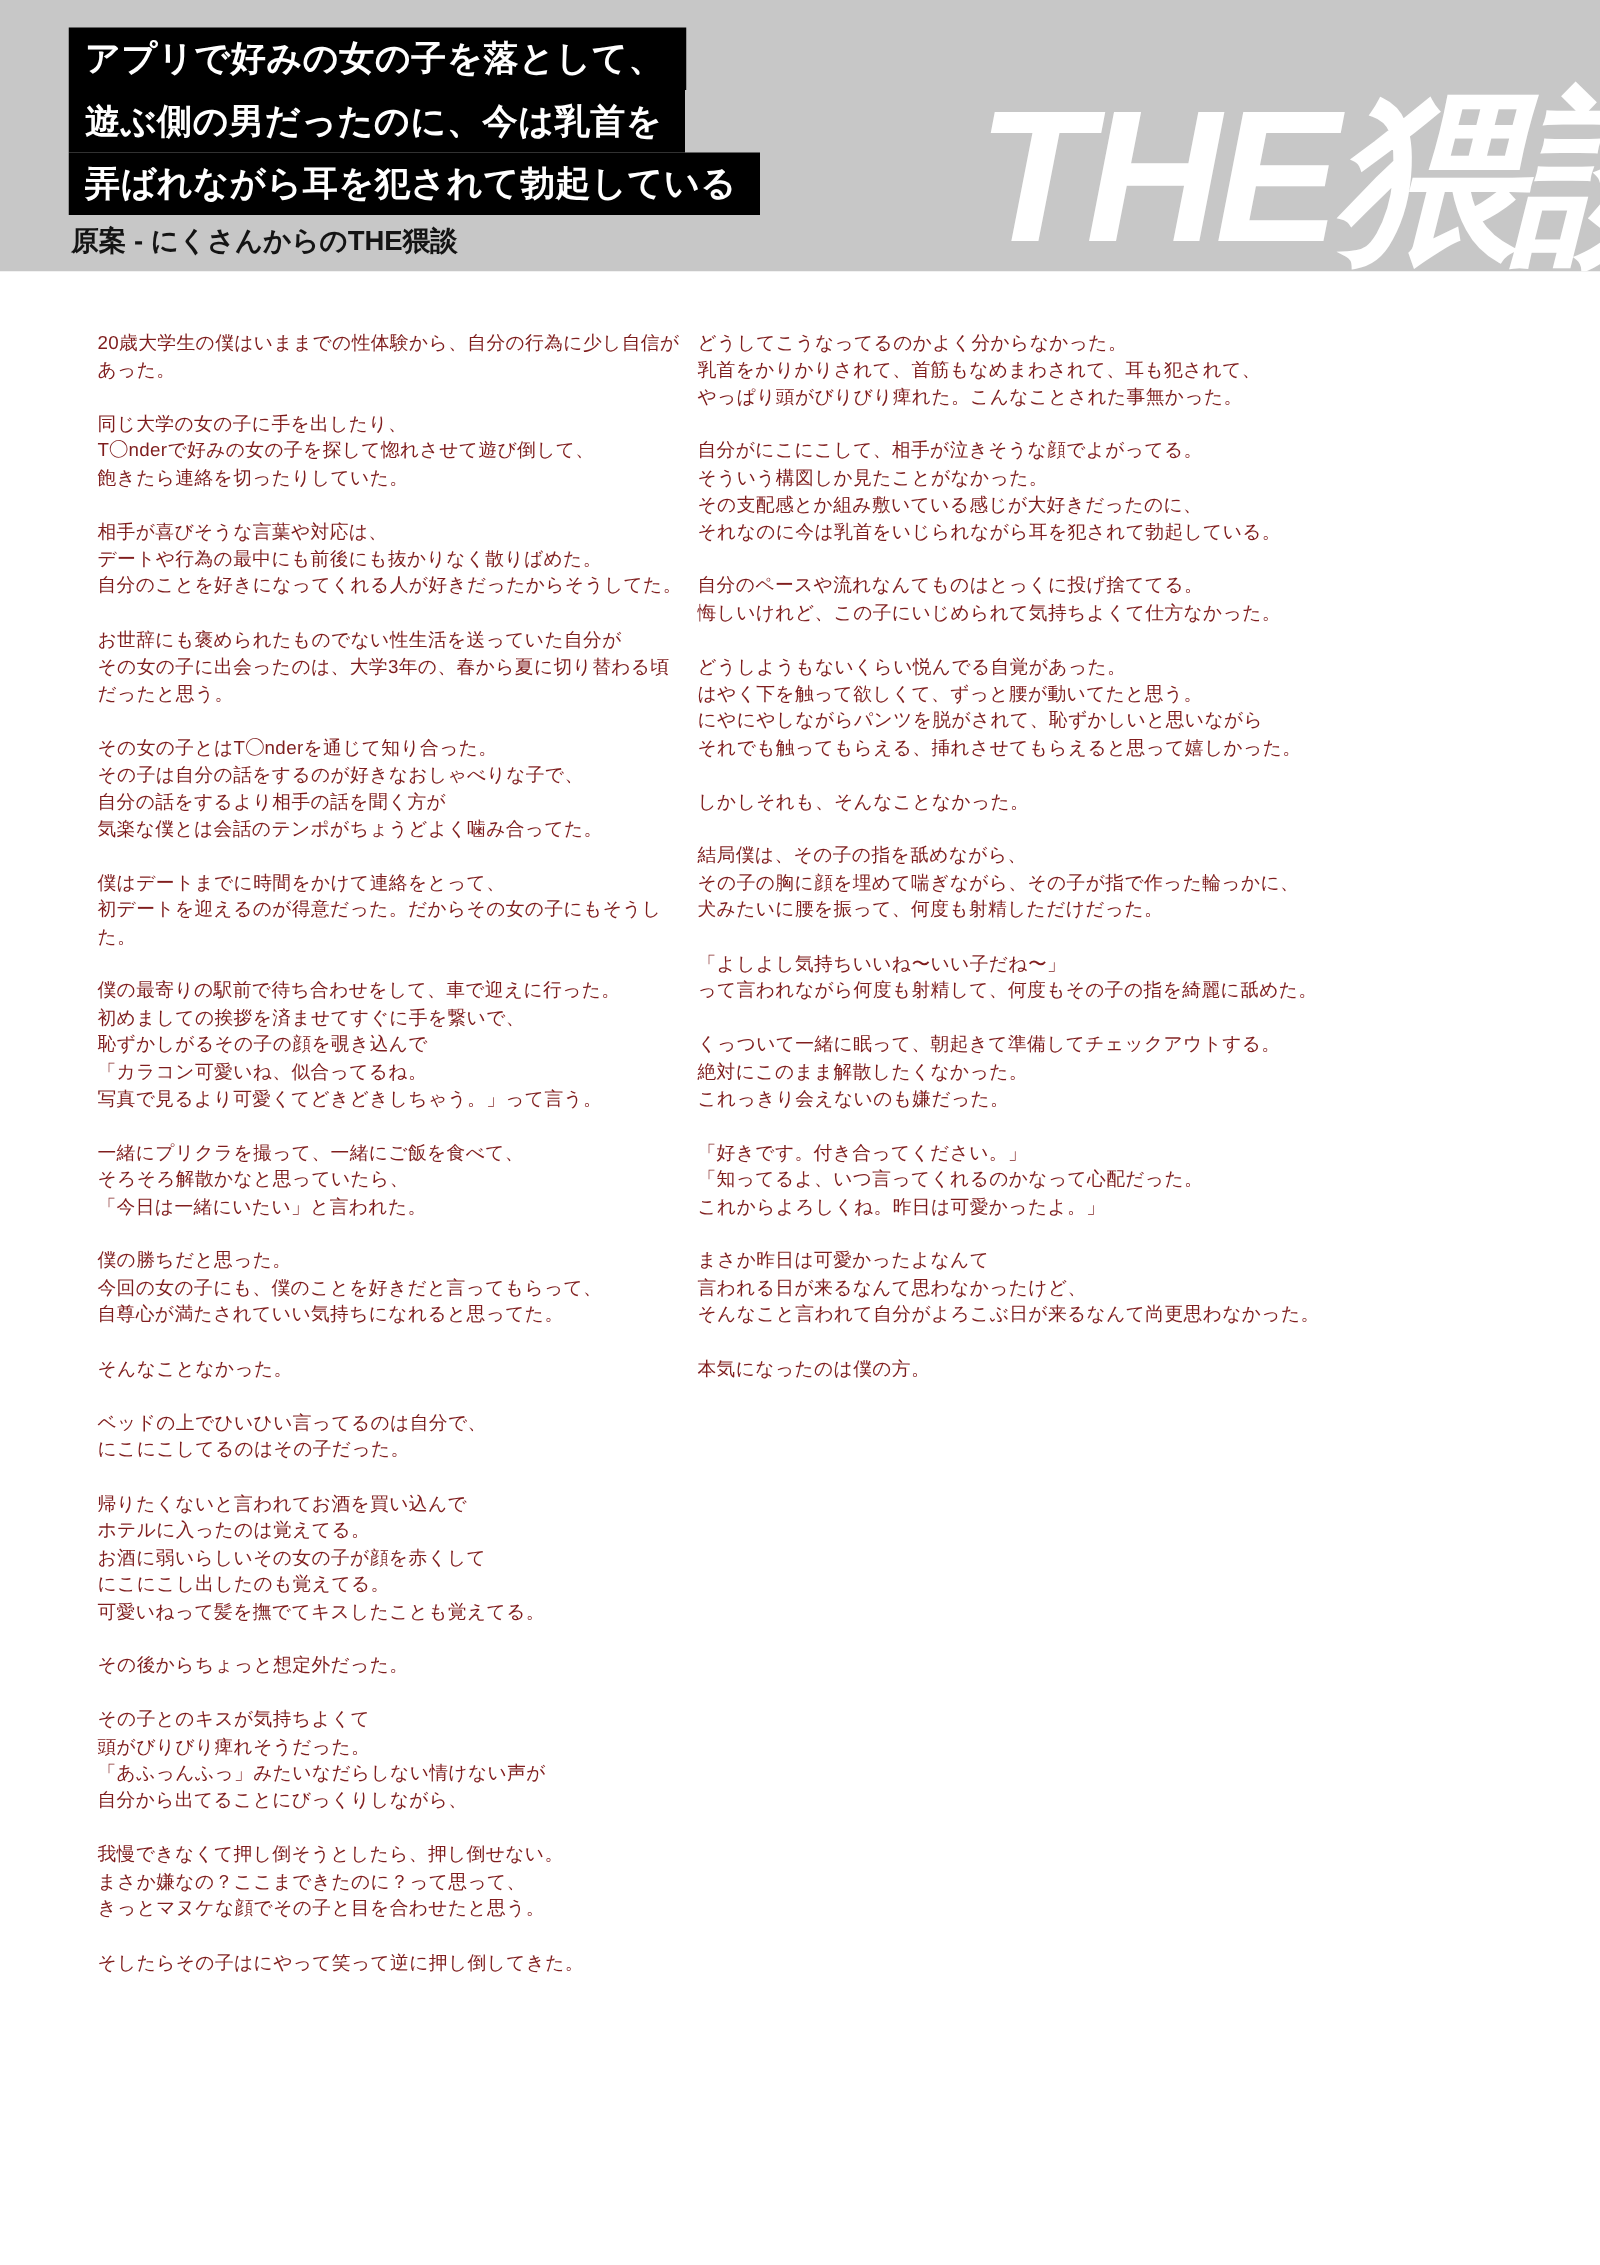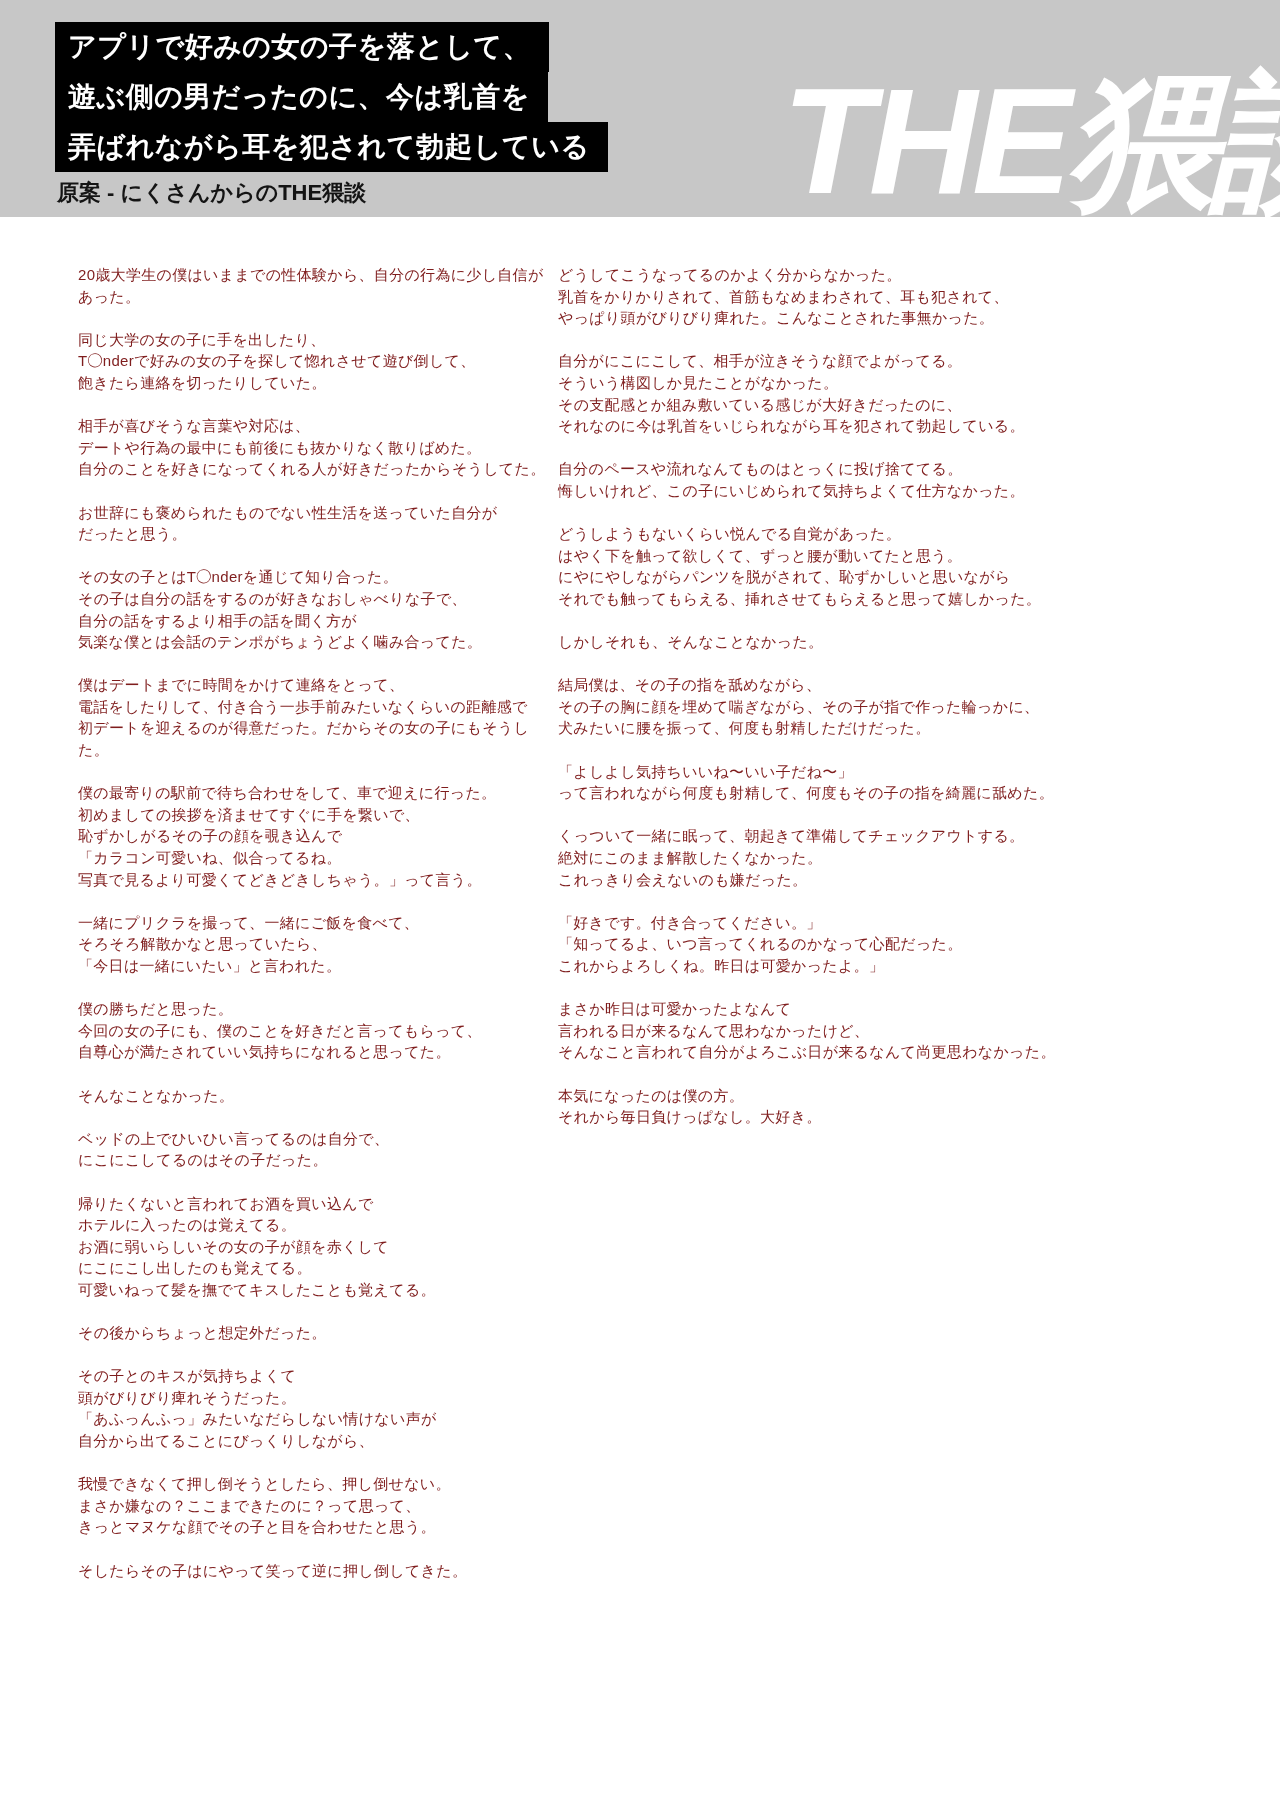--- a/index.html
+++ b/index.html
@@ -90,31 +90,31 @@
         <div class="line">T◯nderで好みの女の子を探して惚れさせて遊び倒して、</div>
         <div class="line">飽きたら連絡を切ったりしていた。</div>
       </div>
       <div class="para">
         <div class="line">相手が喜びそうな言葉や対応は、</div>
         <div class="line">デートや行為の最中にも前後にも抜かりなく散りばめた。</div>
         <div class="line">自分のことを好きになってくれる人が好きだったからそうしてた。</div>
       </div>
       <div class="para">
         <div class="line">お世辞にも褒められたものでない性生活を送っていた自分が</div>
+        <div class="line">その女の子に出会ったのは、大学3年の、春から夏に切り替わる頃</div>
         <div class="line">だったと思う。</div>
       </div>
       <div class="para">
         <div class="line">その女の子とはT◯nderを通じて知り合った。</div>
         <div class="line">その子は自分の話をするのが好きなおしゃべりな子で、</div>
         <div class="line">自分の話をするより相手の話を聞く方が</div>
         <div class="line">気楽な僕とは会話のテンポがちょうどよく噛み合ってた。</div>
       </div>
       <div class="para">
         <div class="line">僕はデートまでに時間をかけて連絡をとって、</div>
-        <div class="line">電話をしたりして、付き合う一歩手前みたいなくらいの距離感で</div>
         <div class="line">初デートを迎えるのが得意だった。だからその女の子にもそうし</div>
         <div class="line">た。</div>
       </div>
       <div class="para">
         <div class="line">僕の最寄りの駅前で待ち合わせをして、車で迎えに行った。</div>
         <div class="line">初めましての挨拶を済ませてすぐに手を繋いで、</div>
         <div class="line">恥ずかしがるその子の顔を覗き込んで</div>
         <div class="line">「カラコン可愛いね、似合ってるね。</div>
         <div class="line">写真で見るより可愛くてどきどきしちゃう。」って言う。</div>
       </div>
@@ -205,17 +205,16 @@
         <div class="line">「知ってるよ、いつ言ってくれるのかなって心配だった。</div>
         <div class="line">これからよろしくね。昨日は可愛かったよ。」</div>
       </div>
       <div class="para">
         <div class="line">まさか昨日は可愛かったよなんて</div>
         <div class="line">言われる日が来るなんて思わなかったけど、</div>
         <div class="line">そんなこと言われて自分がよろこぶ日が来るなんて尚更思わなかった。</div>
       </div>
       <div class="para">
         <div class="line">本気になったのは僕の方。</div>
-        <div class="line">それから毎日負けっぱなし。大好き。</div>
       </div>
     </div>
 
 </div>
 
 </body></html>

